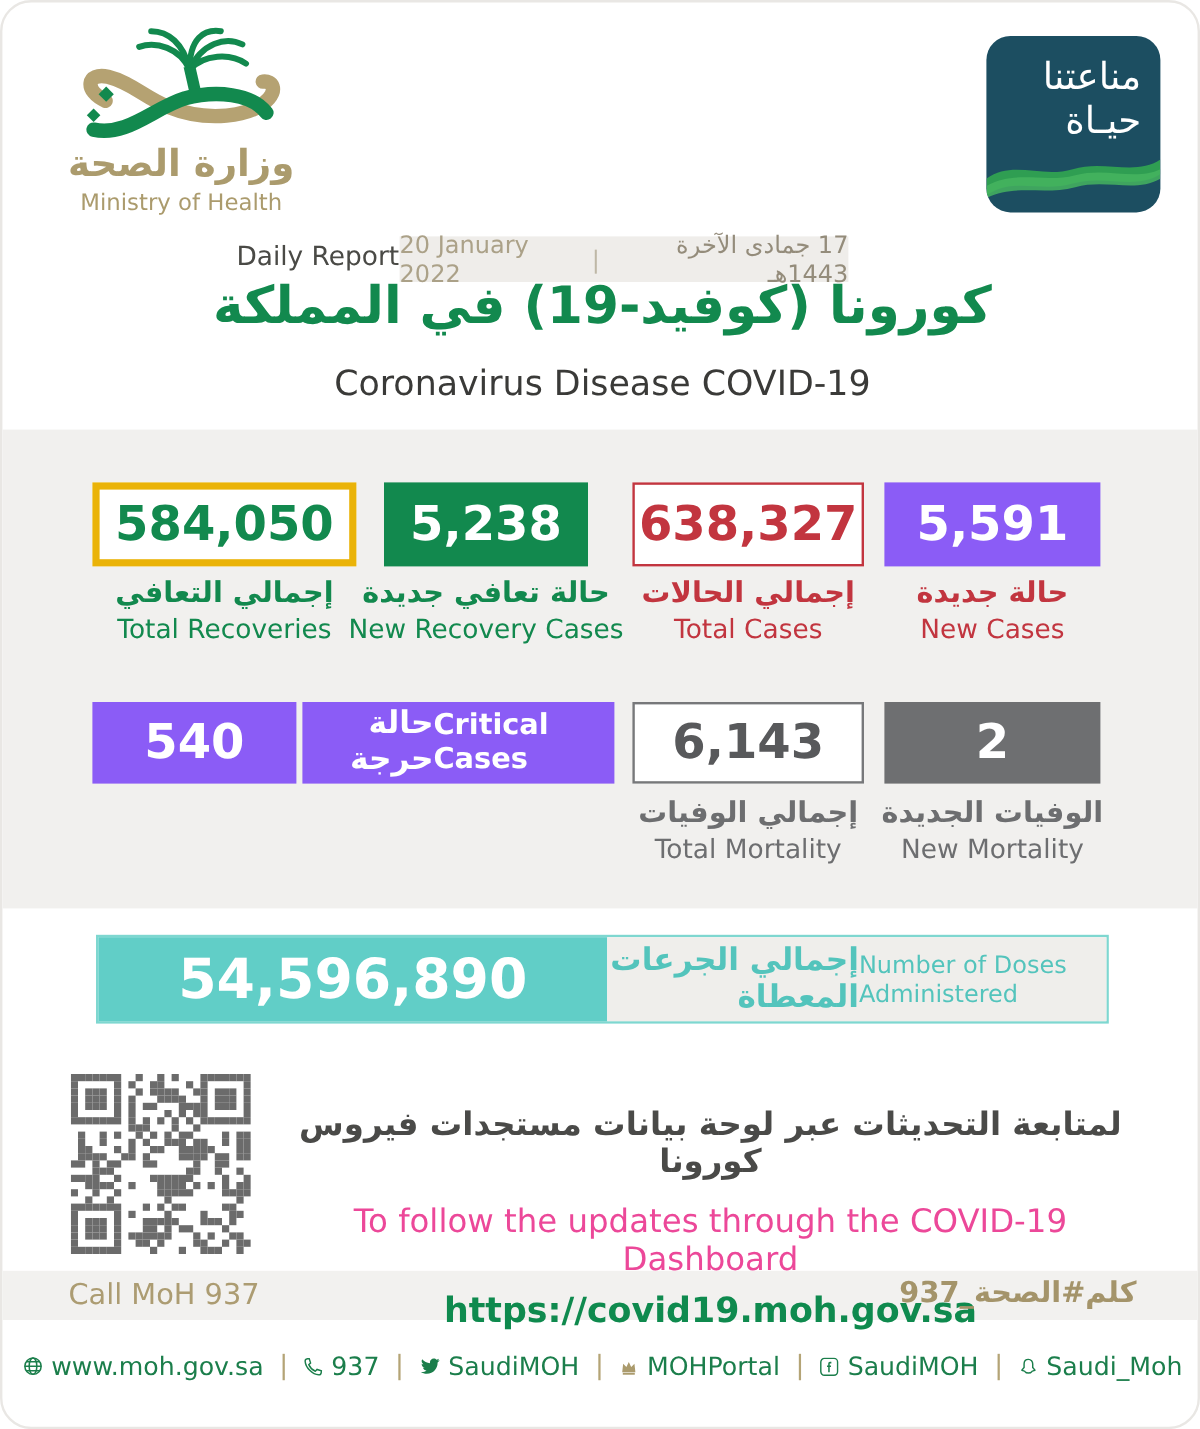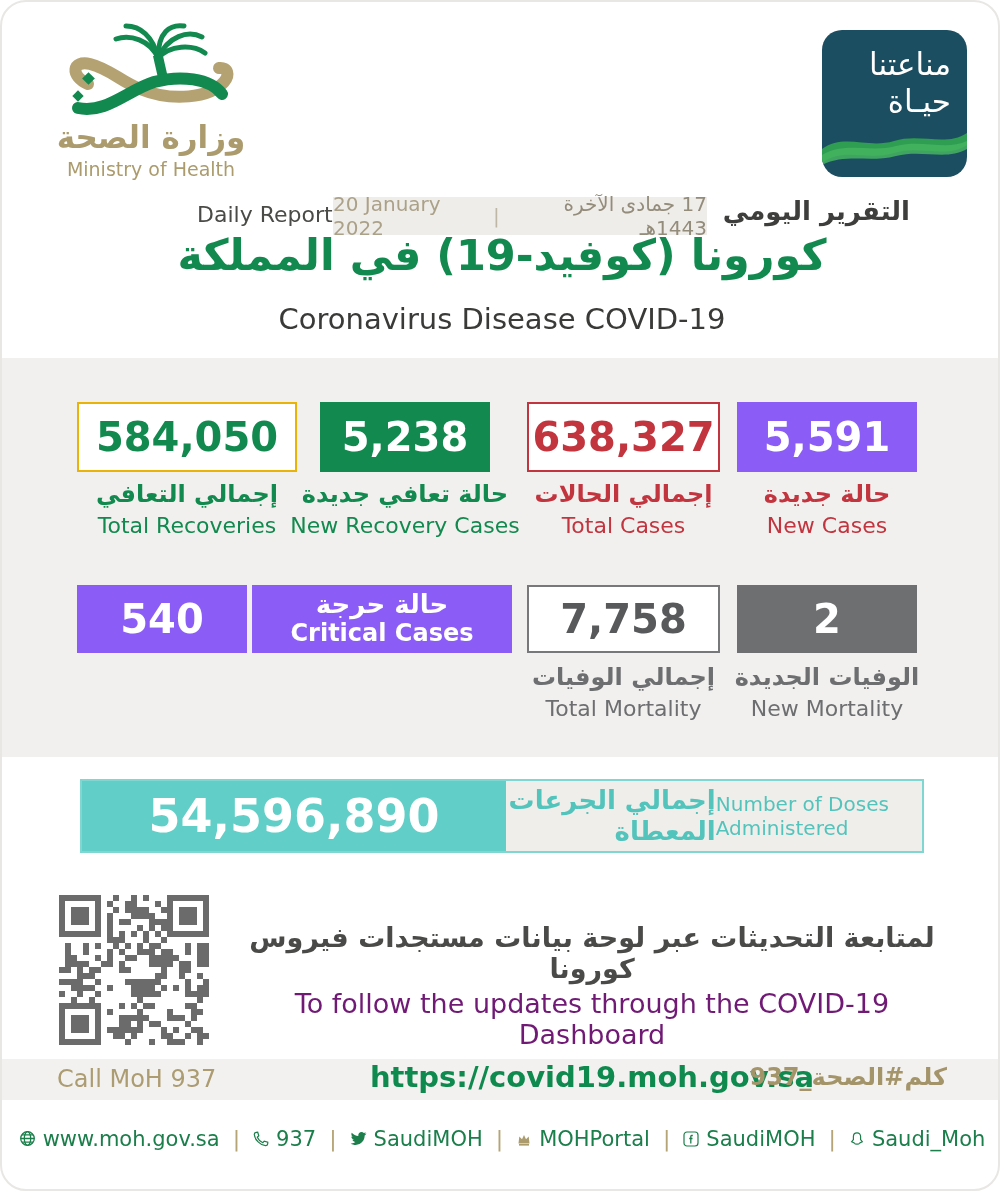--- a/index.html
+++ b/index.html
@@ -35,53 +35,53 @@
              font-size:26px;font-weight:bold;color:#3e3e3c;}
 
   .title-ar{position:absolute;left:0;top:228px;width:1000px;text-align:center;
             font-size:43px;font-weight:bold;color:#12894e;}
   .title-en{position:absolute;left:0;top:300px;width:1000px;text-align:center;
             font-size:29px;color:#3a3a38;}
 
   
   .box{position:absolute;display:flex;align-items:center;justify-content:center;
        font-weight:bold;font-size:40px;box-sizing:border-box;}
-  .b-green-outline{background:#fff;border:2px solid #eab308;color:#12894e;}
+  .b-green-outline{background:#fff;border:6px solid #eab308;color:#12894e;}
   .b-green{background:#12894e;color:#fff;}
   .b-red-outline{background:#fff;border:2px solid #c2353f;color:#c2353f;}
   .b-red{background:#8b5cf6;color:#fff;}
   .b-gray-outline{background:#fff;border:2px solid #77787a;color:#58595b;}
   .b-gray{background:#6e6f71;color:#fff;}
 
   .lbl{position:absolute;text-align:center;white-space:nowrap;}
   .lbl .ar{font-size:24px;font-weight:bold;}
   .lbl .en{font-size:22px;margin-top:5px;}
   .lbl-green{color:#12894e;}
   .lbl-red{color:#c2353f;}
   .lbl-gray{color:#6d6e70;}
 
-  .crit-box{flex-direction:column;line-height:1.15;}
+  .crit-box{flex-direction:row;line-height:1.15;}
   .crit-box .ar{font-size:26px;font-weight:bold;}
   .crit-box .en{font-size:24px;font-weight:bold;}
 
   
   .doses{position:absolute;left:78px;top:777px;width:844px;height:74px;display:flex;
          border:2px solid #7ed7d0;box-sizing:border-box;}
   .doses-num{width:424px;background:#61cec7;color:#fff;font-size:46px;font-weight:bold;
              display:flex;align-items:center;justify-content:center;}
   .doses-lbl{flex:1;background:#efeeeb;display:flex;flex-direction:row;align-items:center;
              justify-content:center;color:#53c4bc;line-height:1.2;}
   .doses-lbl .ar{font-size:26px;font-weight:bold;}
   .doses-lbl .en{font-size:20px;}
 
   
   .qr{position:absolute;left:57px;top:893px;}
   .dash{position:absolute;left:230px;top:920px;width:720px;text-align:center;}
   .dash-ar{font-size:27px;font-weight:bold;color:#4a4a48;}
-  .dash-en{font-size:27px;color:#701a75;margin-top:4px;}
+  .dash-en{font-size:27px;color:#ec4899;margin-top:19px;}
   .dash-url{font-size:29px;font-weight:bold;color:#0f8a4e;margin-top:10px;cursor:pointer;}
 
   
   .call-en{position:absolute;left:55px;top:1063px;font-size:24px;color:#ac9c72;}
   .call-ar{position:absolute;left:660px;top:1061px;width:285px;text-align:right;
            font-size:24px;font-weight:bold;color:#a4946a;}
 
   
   .footer{position:absolute;left:0;top:1124px;width:1000px;display:flex;align-items:center;
           justify-content:center;gap:13px;font-size:21px;color:#1b7e4b;}
@@ -126,21 +126,20 @@
       <path d="M0,32 C24,18 48,30 74,23 C100,16 124,28 145,18 L145,26 C124,38 100,26 74,33 C48,40 24,30 0,42 Z" fill="#45b45f" opacity="0.85"></path>
     </svg>
   </div>
 
   <div class="daily-report">Daily Report</div>
   <div class="date-box">
     <span class="date-en">20 January 2022</span>
     <span class="date-sep">|</span>
     <span class="date-hijri" dir="rtl">17 جمادى الآخرة 1443هـ</span>
   </div>
-  <div class="report-ar" dir="rtl">التقرير اليومي</div>
 
   <div class="title-ar" dir="rtl">كورونا  (كوفيد-19) في المملكة</div>
   <div class="title-en">Coronavirus Disease COVID-19</div>
 
   <div class="box b-green-outline" style="left:75px;top:400px;width:220px;height:70px;">584,050</div>
   <div class="box b-green" style="left:318px;top:400px;width:170px;height:70px;">5,238</div>
   <div class="box b-red-outline" style="left:525px;top:400px;width:193px;height:70px;">638,327</div>
   <div class="box b-red" style="left:735px;top:400px;width:180px;height:70px;">5,591</div>
 
   <div class="lbl lbl-green" style="left:35px;top:478px;width:300px;">
@@ -158,21 +157,21 @@
   <div class="lbl lbl-red" style="left:695px;top:478px;width:260px;">
     <div class="ar" dir="rtl">حالة جديدة</div>
     <div class="en">New Cases</div>
   </div>
 
   <div class="box b-red" style="left:75px;top:583px;width:170px;height:68px;">540</div>
   <div class="box b-red crit-box" style="left:250px;top:583px;width:260px;height:68px;">
     <div class="ar" dir="rtl">حالة حرجة</div>
     <div class="en">Critical Cases</div>
   </div>
-  <div class="box b-gray-outline" style="left:525px;top:583px;width:193px;height:68px;">7,758</div>
+  <div class="box b-gray-outline" style="left:525px;top:583px;width:193px;height:68px;">6,143</div>
   <div class="box b-gray" style="left:735px;top:583px;width:180px;height:68px;">2</div>
 
   <div class="lbl lbl-gray" style="left:695px;top:661px;width:260px;">
     <div class="ar" dir="rtl">الوفيات الجديدة</div>
     <div class="en">New Mortality</div>
   </div>
   <div class="lbl lbl-gray" style="left:485px;top:661px;width:273px;">
     <div class="ar" dir="rtl">إجمالي الوفيات</div>
     <div class="en">Total Mortality</div>
   </div>

